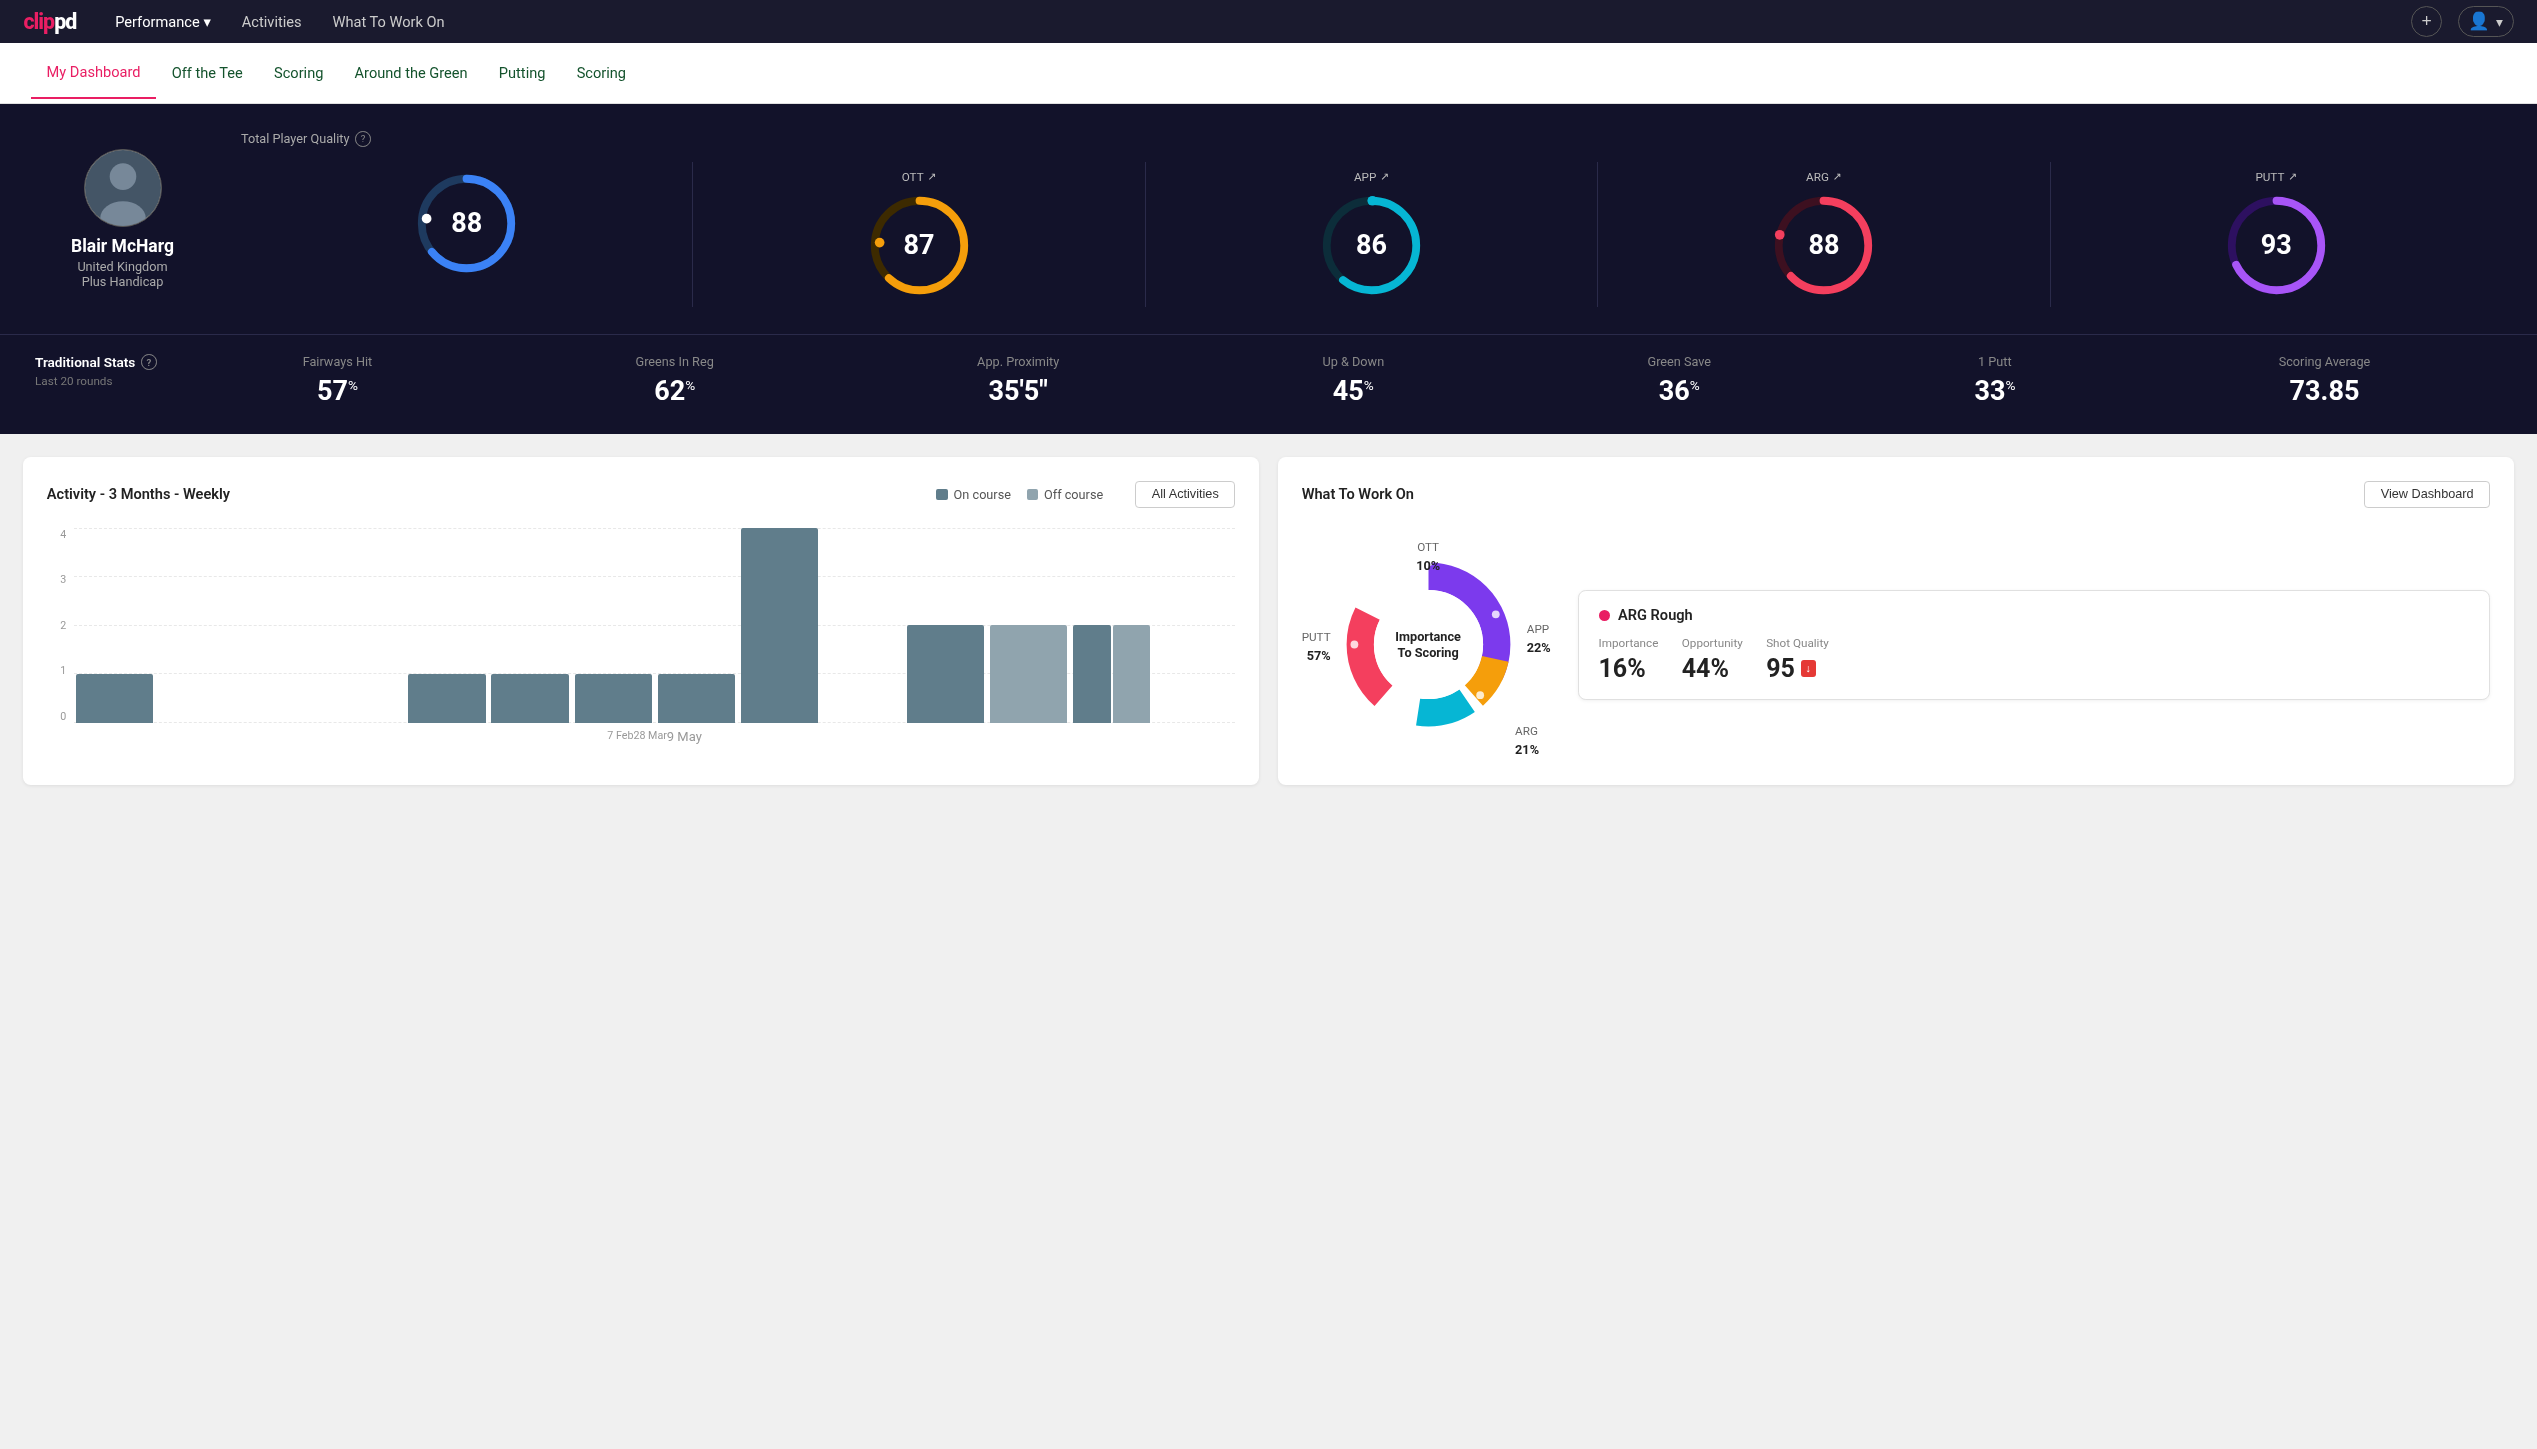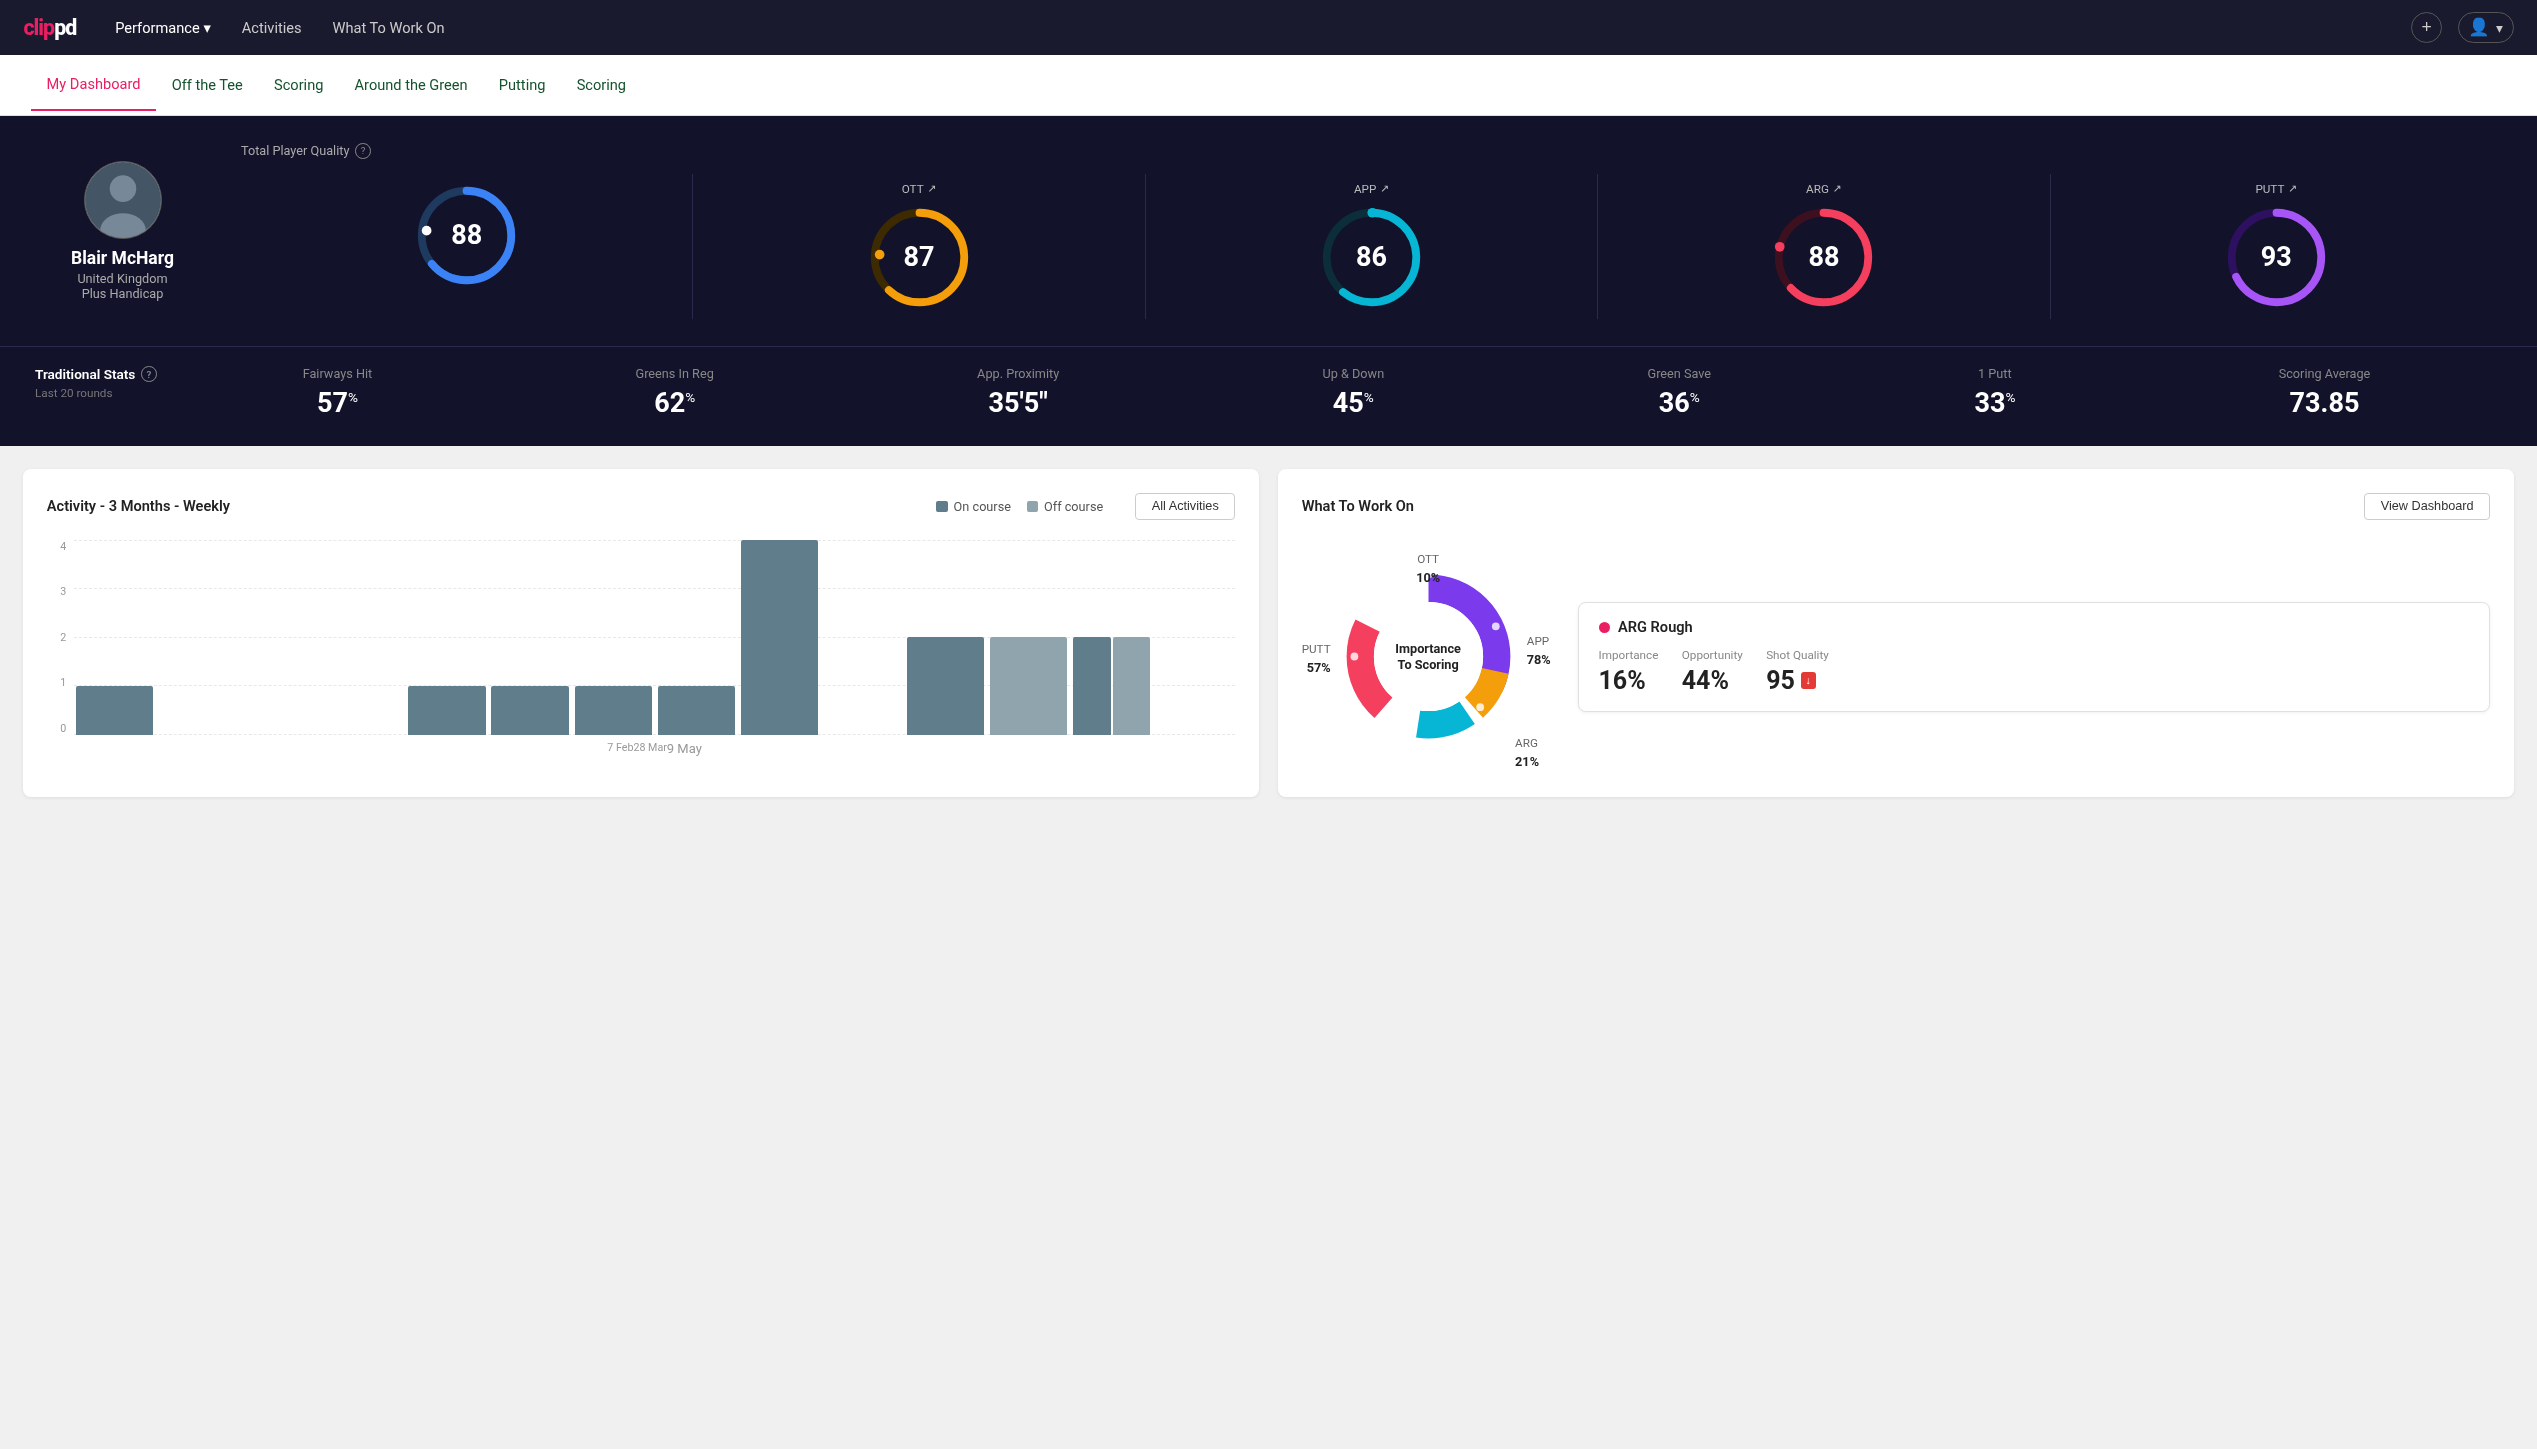--- a/index.html
+++ b/index.html
@@ -4,21 +4,21 @@
   <style>
     * { box-sizing: border-box; margin: 0; padding: 0; }
     body { font-family: -apple-system, BlinkMacSystemFont, 'Segoe UI', Roboto, sans-serif; background: #f0f0f0; }
 
     
     .top-nav {
       background: #1a1a2e;
       display: flex;
       align-items: center;
       padding: 0 23.4px;
-      height: 55px;
+      height: 43px;
       justify-content: space-between;
       gap: 40px;
     }
     .logo { color: #e91e63; font-size: 21.4px; font-weight: 800; letter-spacing: -1px; }
     .logo span { color: #fff; }
     .nav-links { display: flex; gap: 31px; }
     .nav-links a {
       color: #ccc; text-decoration: none; font-size: 14.6px;
       display: flex; align-items: center; gap: 3.9px;
     }
@@ -459,21 +459,21 @@
         <div style="position:absolute;top:50%;left:50%;transform:translate(-50%,-50%);text-align:center;pointer-events:none;">
           <div style="font-size:12.7px;font-weight:700;color:#222;line-height:1.3;">Importance<br>To Scoring</div>
         </div>
 
         <div style="position:absolute;top:7.8px;left:50%;transform:translateX(-50%);text-align:center;">
           <span style="font-size:11.7px;color:#666;">OTT</span><br>
           <span style="font-size:12.7px;font-weight:700;color:#222;">10%</span>
         </div>
         <div style="position:absolute;top:50%;right:3.9px;transform:translateY(-70%);text-align:left;">
           <span style="font-size:11.7px;color:#666;">APP</span><br>
-          <span style="font-size:12.7px;font-weight:700;color:#222;">78%</span>
+          <span style="font-size:12.7px;font-weight:700;color:#222;">22%</span>
         </div>
         <div style="position:absolute;bottom:3.9px;right:15.6px;text-align:left;">
           <span style="font-size:11.7px;color:#666;">ARG</span><br>
           <span style="font-size:12.7px;font-weight:700;color:#222;">21%</span>
         </div>
         <div style="position:absolute;top:50%;left:0;transform:translateY(-50%);text-align:right;">
           <span style="font-size:11.7px;color:#666;">PUTT</span><br>
           <span style="font-size:12.7px;font-weight:700;color:#222;">57%</span>
         </div>
       </div>

